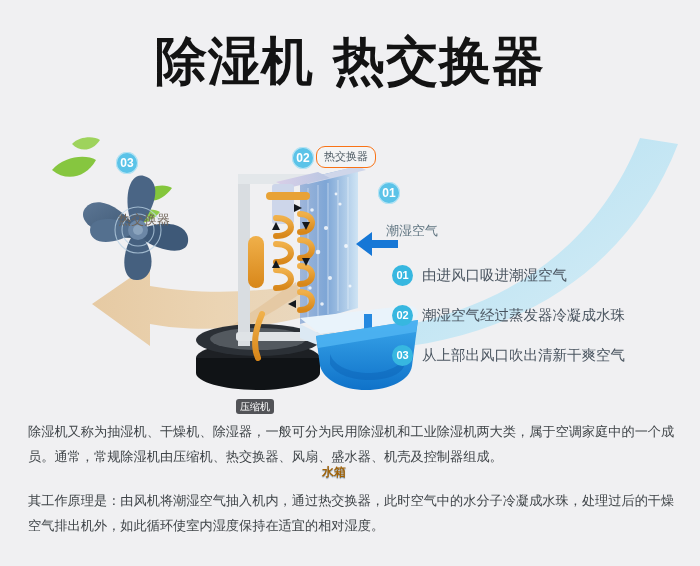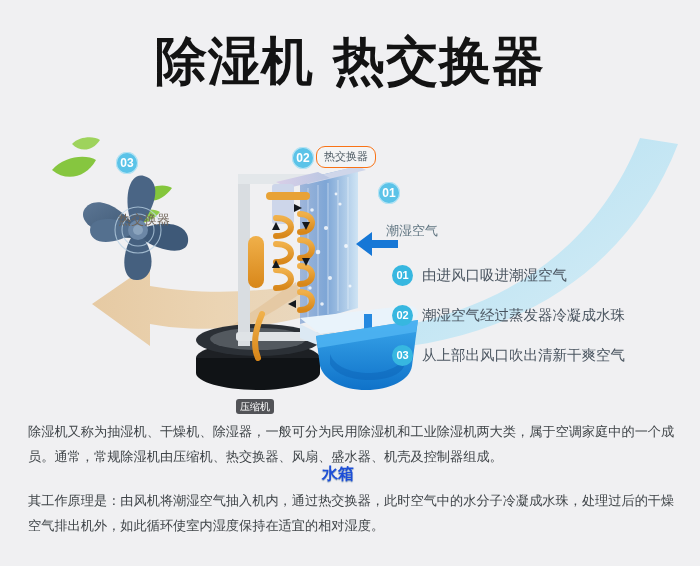--- a/index.html
+++ b/index.html
@@ -107,22 +107,22 @@
     color: #ffffff;
     font-size: 10px;
     line-height: 13px;
     white-space: nowrap;
     font-family: "DejaVu Sans", "Liberation Sans", sans-serif;
   }
   .tag-tank {
     position: absolute;
     left: 322px;
     top: 346px;
-    color: #1d4ed8;
-    font-size: 16px;
+    color: #a16207;
+    font-size: 12px;
     font-weight: bold;
     white-space: nowrap;
     text-shadow: 0 1px 1px rgba(0,60,110,0.45);
     font-family: "DejaVu Sans", "Liberation Sans", sans-serif;
   }
 
   
   .legend {
     position: absolute;
     left: 392px;

